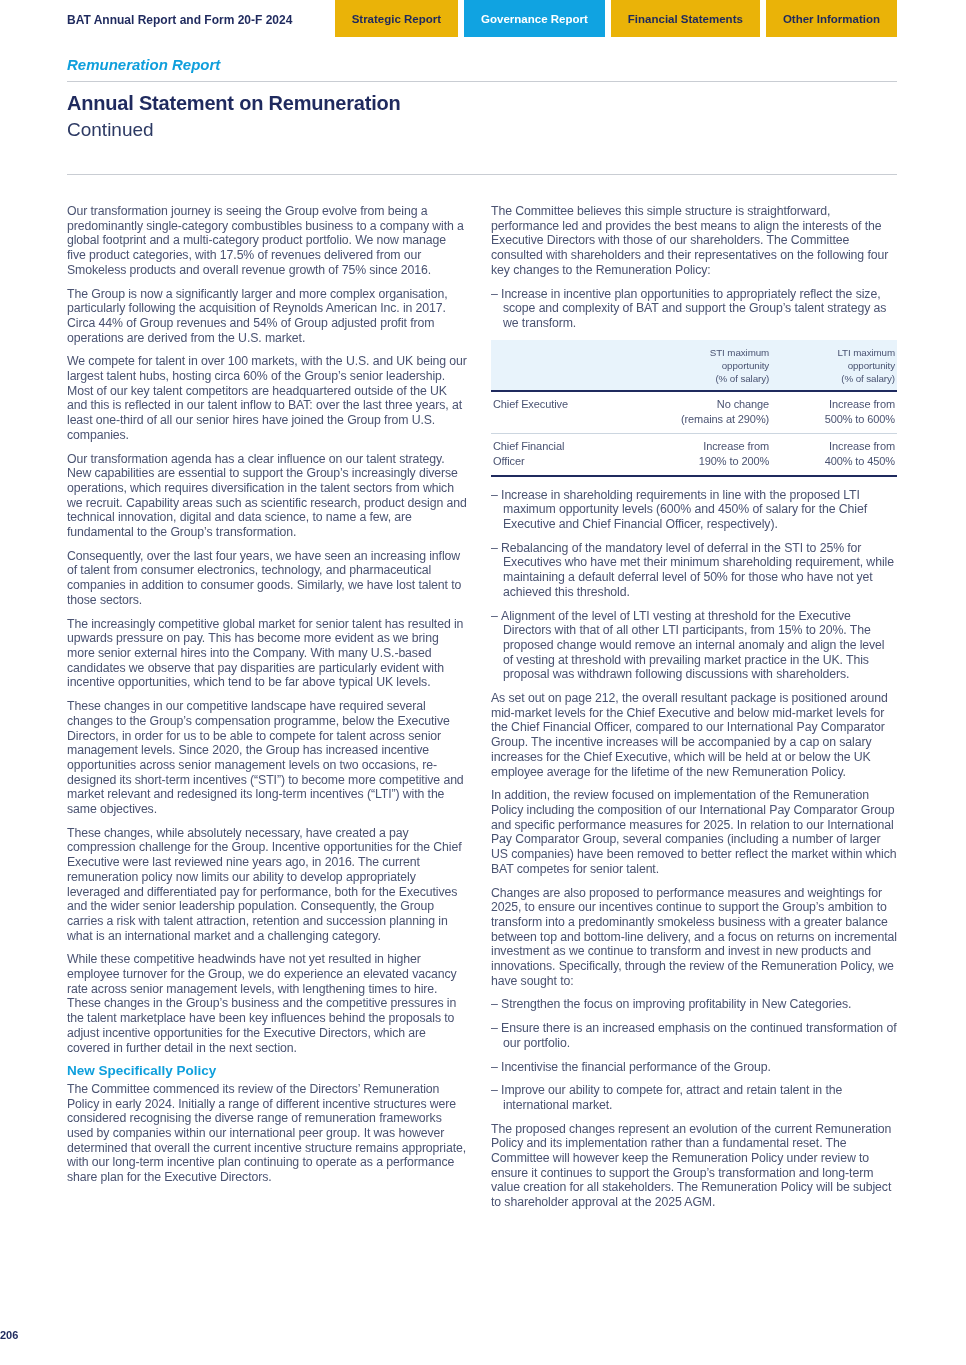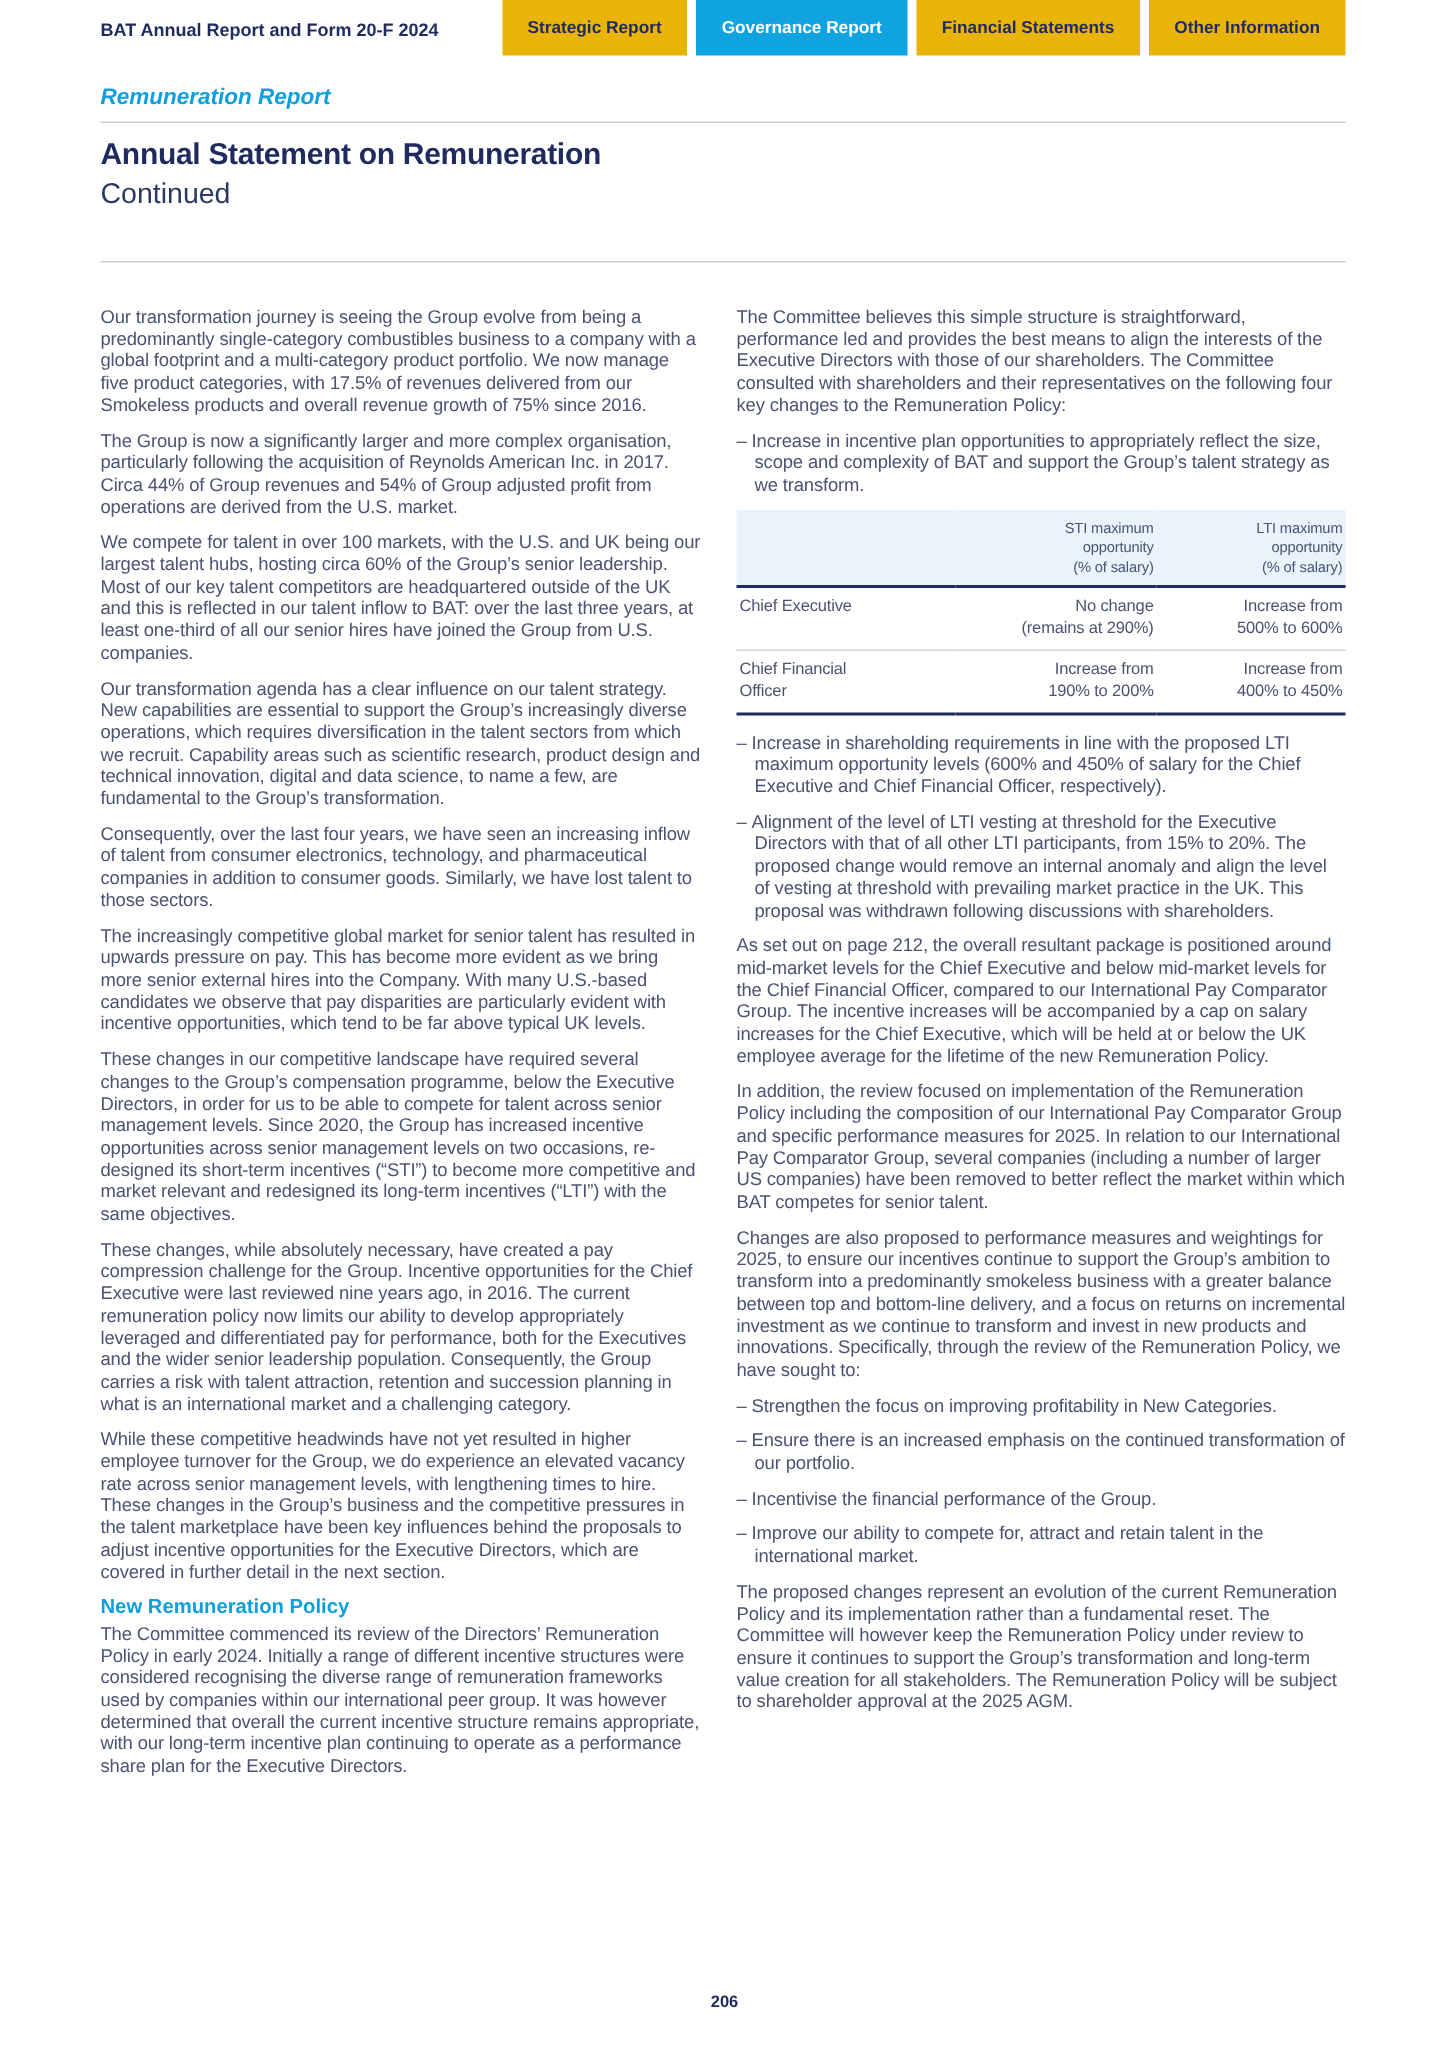--- a/index.html
+++ b/index.html
@@ -32,21 +32,21 @@
   table.opptable { width:100%; border-collapse:collapse; margin:1px 0 11px; }
   .opptable th { background:#e8f3fb; font-size:9.8px; line-height:13px; font-weight:normal;
     color:#4a5372; text-align:right; vertical-align:bottom; padding:6px 2px 5px;
     white-space:pre-line; border-bottom:2px solid #1f2a5e; }
   .opptable th.c1 { text-align:left; }
   .opptable td { font-size:11px; line-height:15px; padding:5px 2px 6px;
     white-space:pre-line; border-bottom:1px solid #ccd6e0; vertical-align:top; }
   .opptable td.num { text-align:right; }
   .opptable tr.last td { border-bottom:2px solid #1f2a5e; }
 
-  .pageno { position:absolute; bottom:24px; left:0; right:0; text-align:center;
+  .pageno { position:absolute; bottom:24px; left:0; right:0; text-align:left;
             font-size:11px; font-weight:bold; color:#1f2a5e; }
 </style>
 </head>
 <body>
 
 <div class="page">
 
   <header class="topbar">
     <div class="brand">BAT Annual Report and Form 20-F 2024</div>
     <nav class="tabs">
@@ -69,21 +69,21 @@
       <div class="col">
         <p>Our transformation journey is seeing the Group evolve from being a predominantly single-category combustibles business to a company with a global footprint and a multi-category product portfolio. We now manage five product categories, with 17.5% of revenues delivered from our Smokeless products and overall revenue growth of 75% since 2016.</p>
         <p>The Group is now a significantly larger and more complex organisation, particularly following the acquisition of Reynolds American Inc. in 2017. Circa 44% of Group revenues and 54% of Group adjusted profit from operations are derived from the U.S. market.</p>
         <p>We compete for talent in over 100 markets, with the U.S. and UK being our largest talent hubs, hosting circa 60% of the Group’s senior leadership. Most of our key talent competitors are headquartered outside of the UK and this is reflected in our talent inflow to BAT: over the last three years, at least one-third of all our senior hires have joined the Group from U.S. companies.</p>
         <p>Our transformation agenda has a clear influence on our talent strategy. New capabilities are essential to support the Group’s increasingly diverse operations, which requires diversification in the talent sectors from which we recruit. Capability areas such as scientific research, product design and technical innovation, digital and data science, to name a few, are fundamental to the Group’s transformation.</p>
         <p>Consequently, over the last four years, we have seen an increasing inflow of talent from consumer electronics, technology, and pharmaceutical companies in addition to consumer goods. Similarly, we have lost talent to those sectors.</p>
         <p>The increasingly competitive global market for senior talent has resulted in upwards pressure on pay. This has become more evident as we bring more senior external hires into the Company. With many U.S.-based candidates we observe that pay disparities are particularly evident with incentive opportunities, which tend to be far above typical UK levels.</p>
         <p>These changes in our competitive landscape have required several changes to the Group’s compensation programme, below the Executive Directors, in order for us to be able to compete for talent across senior management levels. Since 2020, the Group has increased incentive opportunities across senior management levels on two occasions, re-designed its short-term incentives (“STI”) to become more competitive and market relevant and redesigned its long-term incentives (“LTI”) with the same objectives.</p>
         <p>These changes, while absolutely necessary, have created a pay compression challenge for the Group. Incentive opportunities for the Chief Executive were last reviewed nine years ago, in 2016. The current remuneration policy now limits our ability to develop appropriately leveraged and differentiated pay for performance, both for the Executives and the wider senior leadership population. Consequently, the Group carries a risk with talent attraction, retention and succession planning in what is an international market and a challenging category.</p>
         <p>While these competitive headwinds have not yet resulted in higher employee turnover for the Group, we do experience an elevated vacancy rate across senior management levels, with lengthening times to hire. These changes in the Group’s business and the competitive pressures in the talent marketplace have been key influences behind the proposals to adjust incentive opportunities for the Executive Directors, which are covered in further detail in the next section.</p>
-        <h3 class="subhead">New Remuneration Policy</h3>
+        <h3 class="subhead">New Specifically Policy</h3>
         <p>The Committee commenced its review of the Directors’ Remuneration Policy in early 2024. Initially a range of different incentive structures were considered recognising the diverse range of remuneration frameworks used by companies within our international peer group. It was however determined that overall the current incentive structure remains appropriate, with our long-term incentive plan continuing to operate as a performance share plan for the Executive Directors.</p>
       </div>
 
       <div class="col">
         <p>The Committee believes this simple structure is straightforward, performance led and provides the best means to align the interests of the Executive Directors with those of our shareholders. The Committee consulted with shareholders and their representatives on the following four key changes to the Remuneration Policy:</p>
         <div class="bullet">Increase in incentive plan opportunities to appropriately reflect the size, scope and complexity of BAT and support the Group’s talent strategy as we transform.</div>
 
         <table class="opptable">
           <colgroup>
             <col style="width:36%">
@@ -114,20 +114,21 @@
 Officer</td>
               <td class="num">Increase from
 190% to 200%</td>
               <td class="num">Increase from
 400% to 450%</td>
             </tr>
           </tbody>
         </table>
 
         <div class="bullet">Increase in shareholding requirements in line with the proposed LTI maximum opportunity levels (600% and 450% of salary for the Chief Executive and Chief Financial Officer, respectively).</div>
+        <div class="bullet">Rebalancing of the mandatory level of deferral in the STI to 25% for Executives who have met their minimum shareholding requirement, while maintaining a default deferral level of 50% for those who have not yet achieved this threshold.</div>
         <div class="bullet">Alignment of the level of LTI vesting at threshold for the Executive Directors with that of all other LTI participants, from 15% to 20%. The proposed change would remove an internal anomaly and align the level of vesting at threshold with prevailing market practice in the UK. This proposal was withdrawn following discussions with shareholders.</div>
 
         <p>As set out on page 212, the overall resultant package is positioned around mid-market levels for the Chief Executive and below mid-market levels for the Chief Financial Officer, compared to our International Pay Comparator Group. The incentive increases will be accompanied by a cap on salary increases for the Chief Executive, which will be held at or below the UK employee average for the lifetime of the new Remuneration Policy.</p>
         <p>In addition, the review focused on implementation of the Remuneration Policy including the composition of our International Pay Comparator Group and specific performance measures for 2025. In relation to our International Pay Comparator Group, several companies (including a number of larger US companies) have been removed to better reflect the market within which BAT competes for senior talent.</p>
         <p>Changes are also proposed to performance measures and weightings for 2025, to ensure our incentives continue to support the Group’s ambition to transform into a predominantly smokeless business with a greater balance between top and bottom-line delivery, and a focus on returns on incremental investment as we continue to transform and invest in new products and innovations. Specifically, through the review of the Remuneration Policy, we have sought to:</p>
 
         <div class="bullet">Strengthen the focus on improving profitability in New Categories.</div>
         <div class="bullet">Ensure there is an increased emphasis on the continued transformation of our portfolio.</div>
         <div class="bullet">Incentivise the financial performance of the Group.</div>
         <div class="bullet">Improve our ability to compete for, attract and retain talent in the international market.</div>

